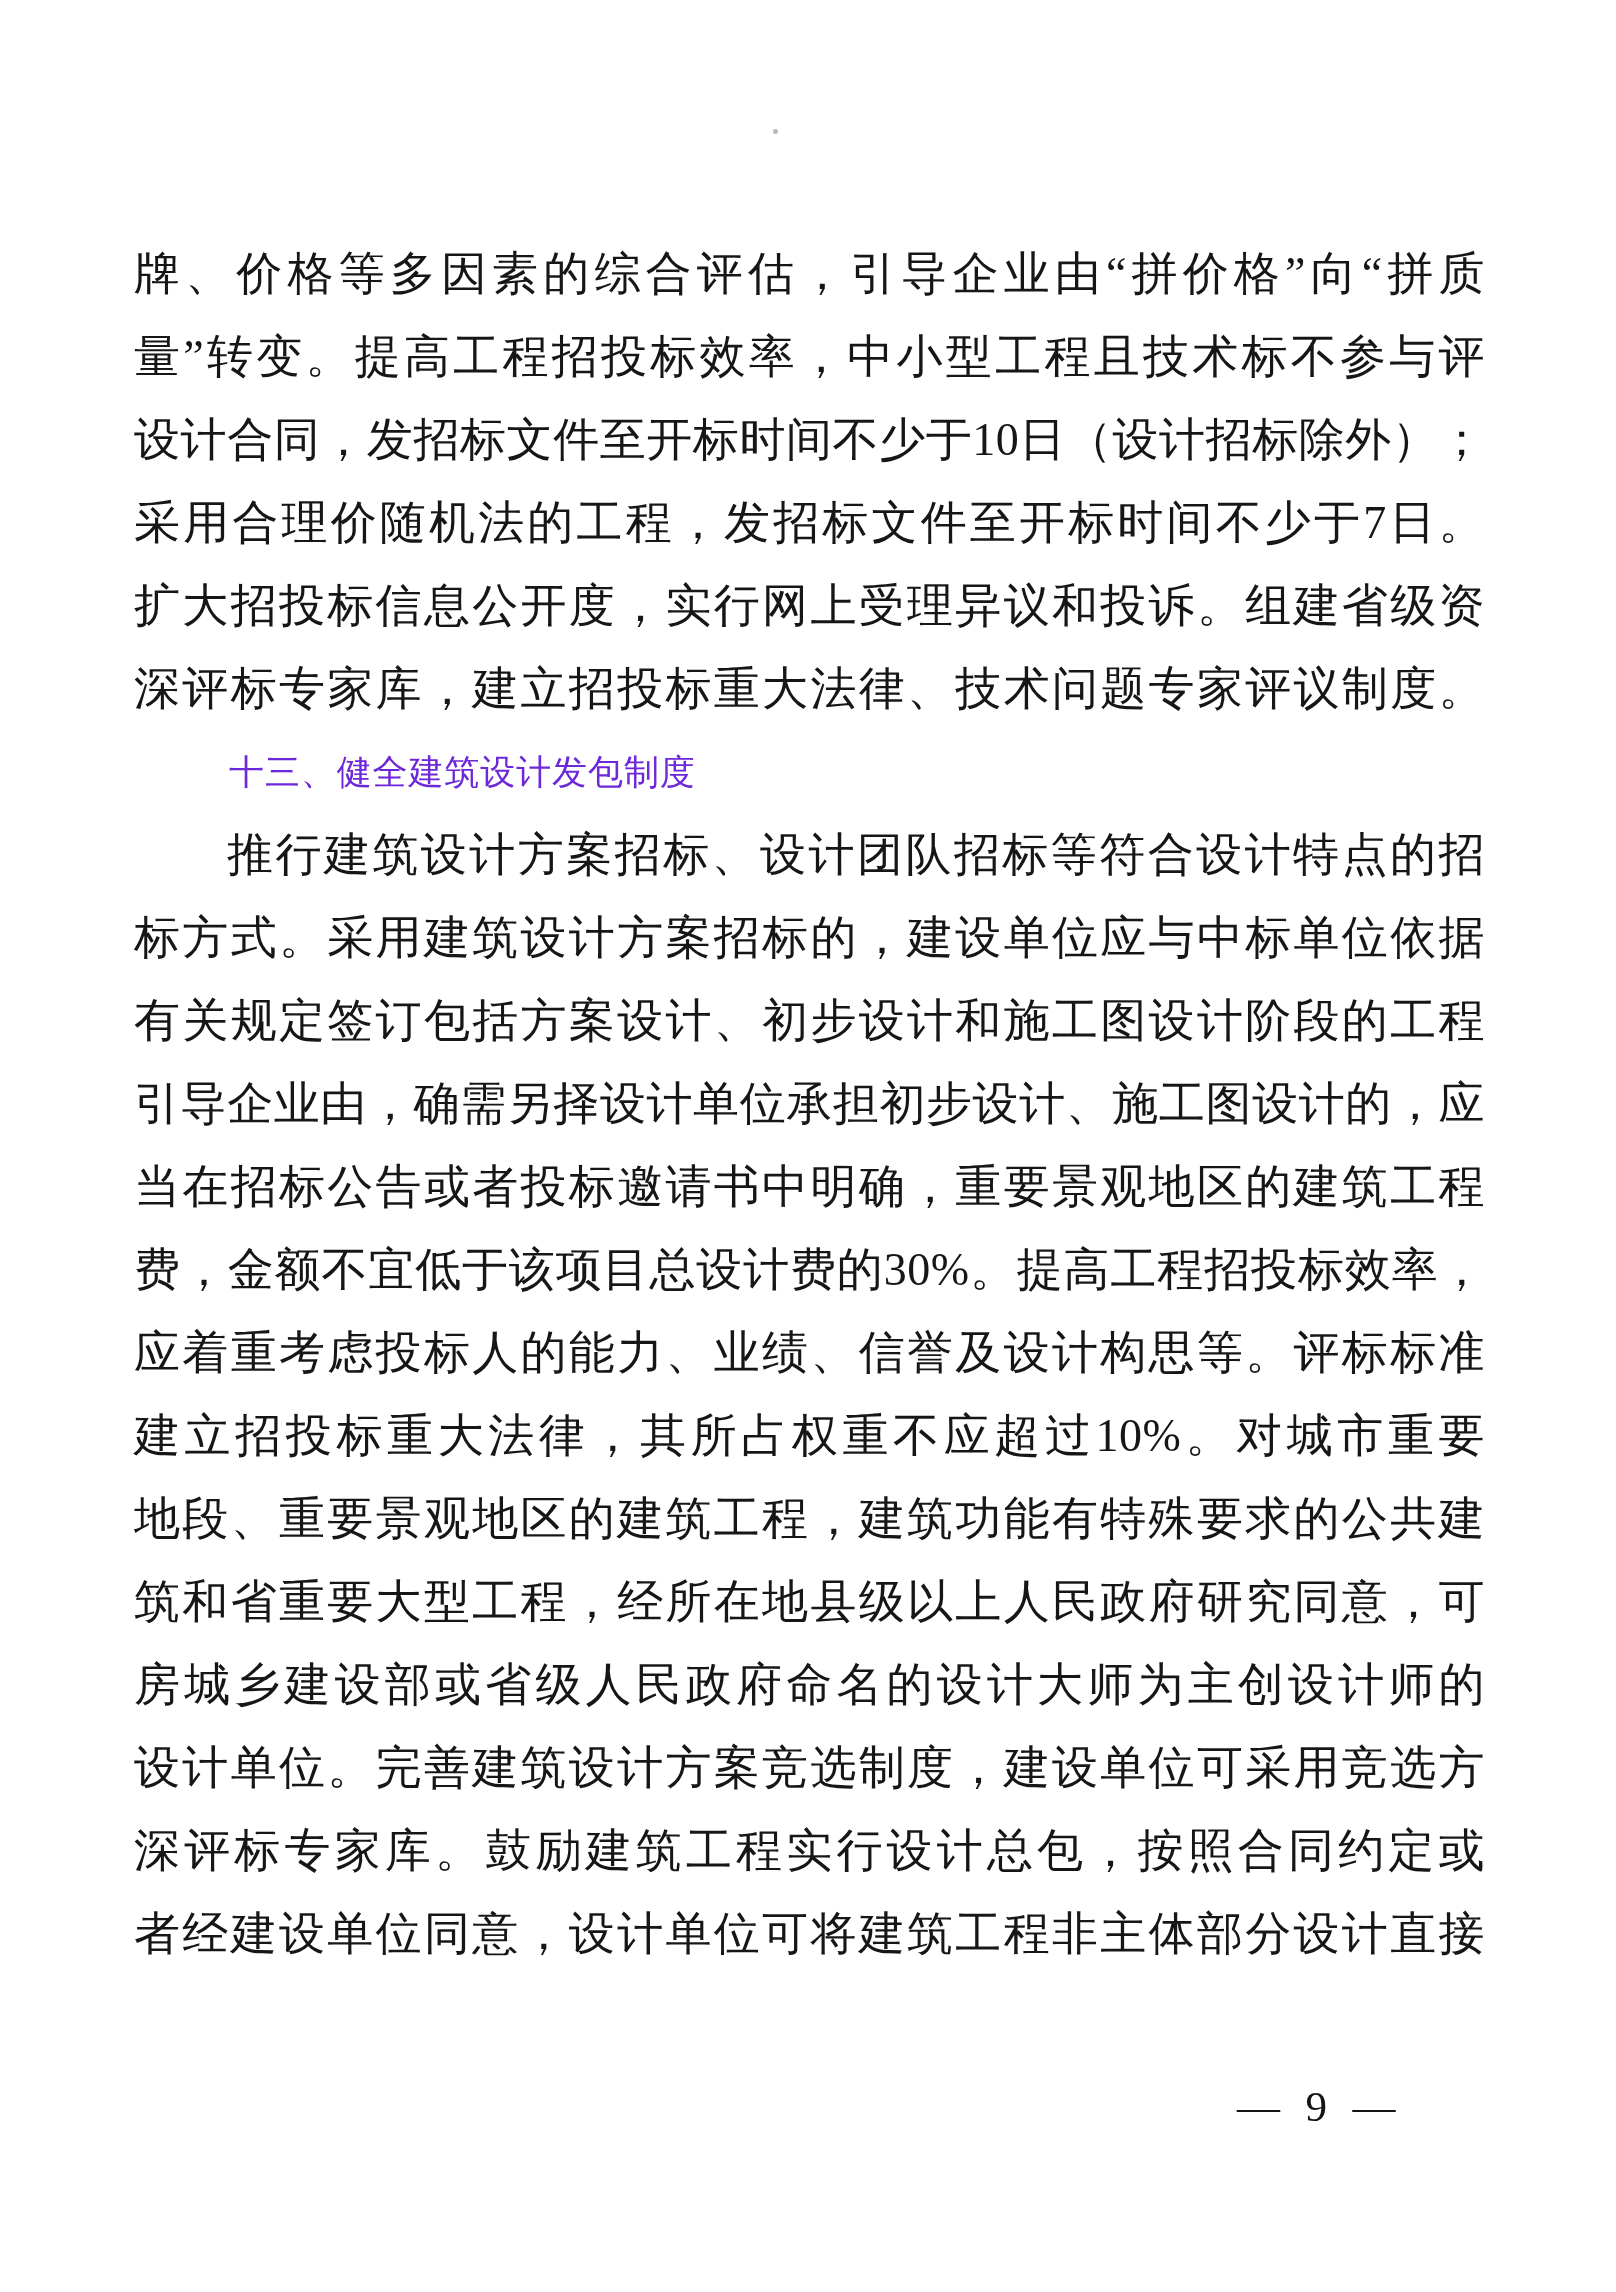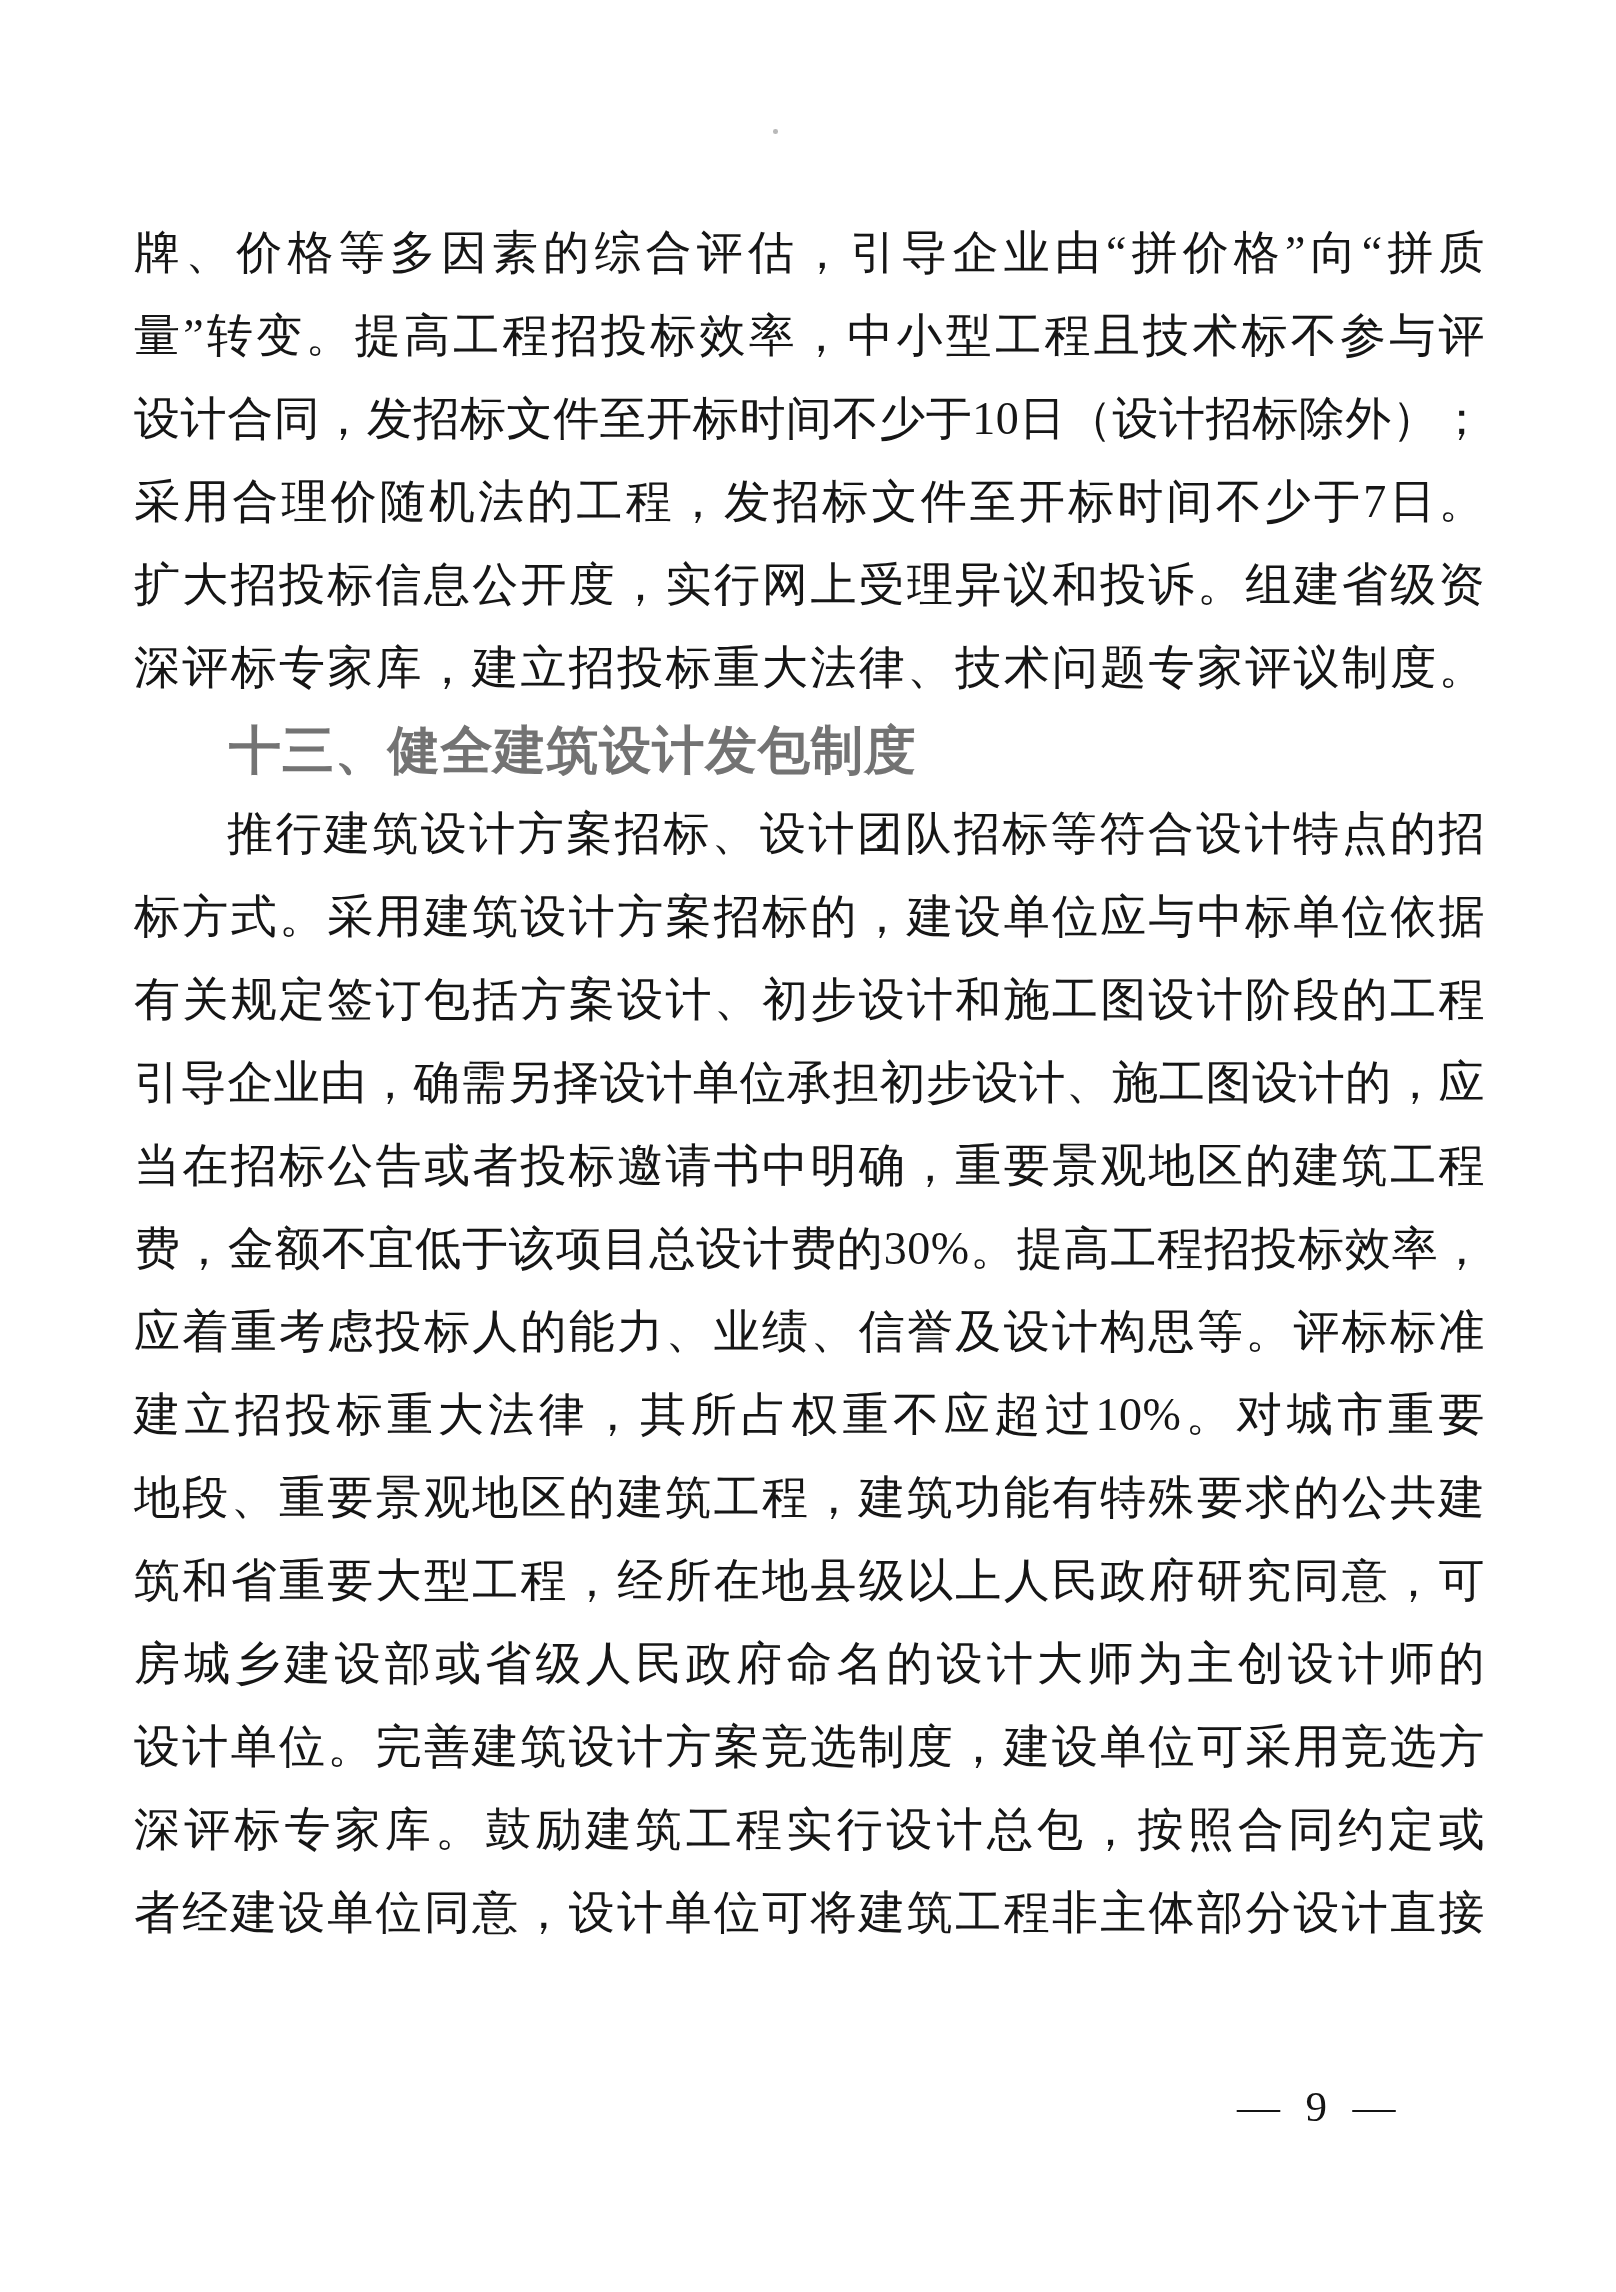--- a/index.html
+++ b/index.html
@@ -12,44 +12,44 @@
     width: 1617px;
     height: 2293px;
     background: #ffffff;
     overflow: hidden;
     font-family: "Liberation Serif", "DejaVu Serif", serif;
     color: #161616;
   }
   .content {
     position: absolute;
     left: 134px;
-    top: 211px;
+    top: 232px;
     width: 1351px;
   }
   .para .line {
     font-size: 46px;
     line-height: 83px;
     height: 83px;
     text-align: justify;
     text-align-last: justify;
     text-justify: inter-character;
     letter-spacing: 0.5px;
   }
   .para .line.indent {
     text-indent: 93px;
   }
   .heading {
-    font-size: 52px;
+    font-size: 35px;
     line-height: 83px;
     height: 83px;
-    font-weight: 700;
+    font-weight: 400;
     font-family: "Liberation Sans", "DejaVu Sans", sans-serif;
     text-indent: 95px;
     letter-spacing: 0.9px;
-    color: #737373;
+    color: #6d28d9;
   }
   .footer {
     position: absolute;
     top: 2083px;
     right: 214px;
     font-size: 43px;
     line-height: 48px;
     letter-spacing: 7.4px;
     color: #141414;
     white-space: nowrap;

